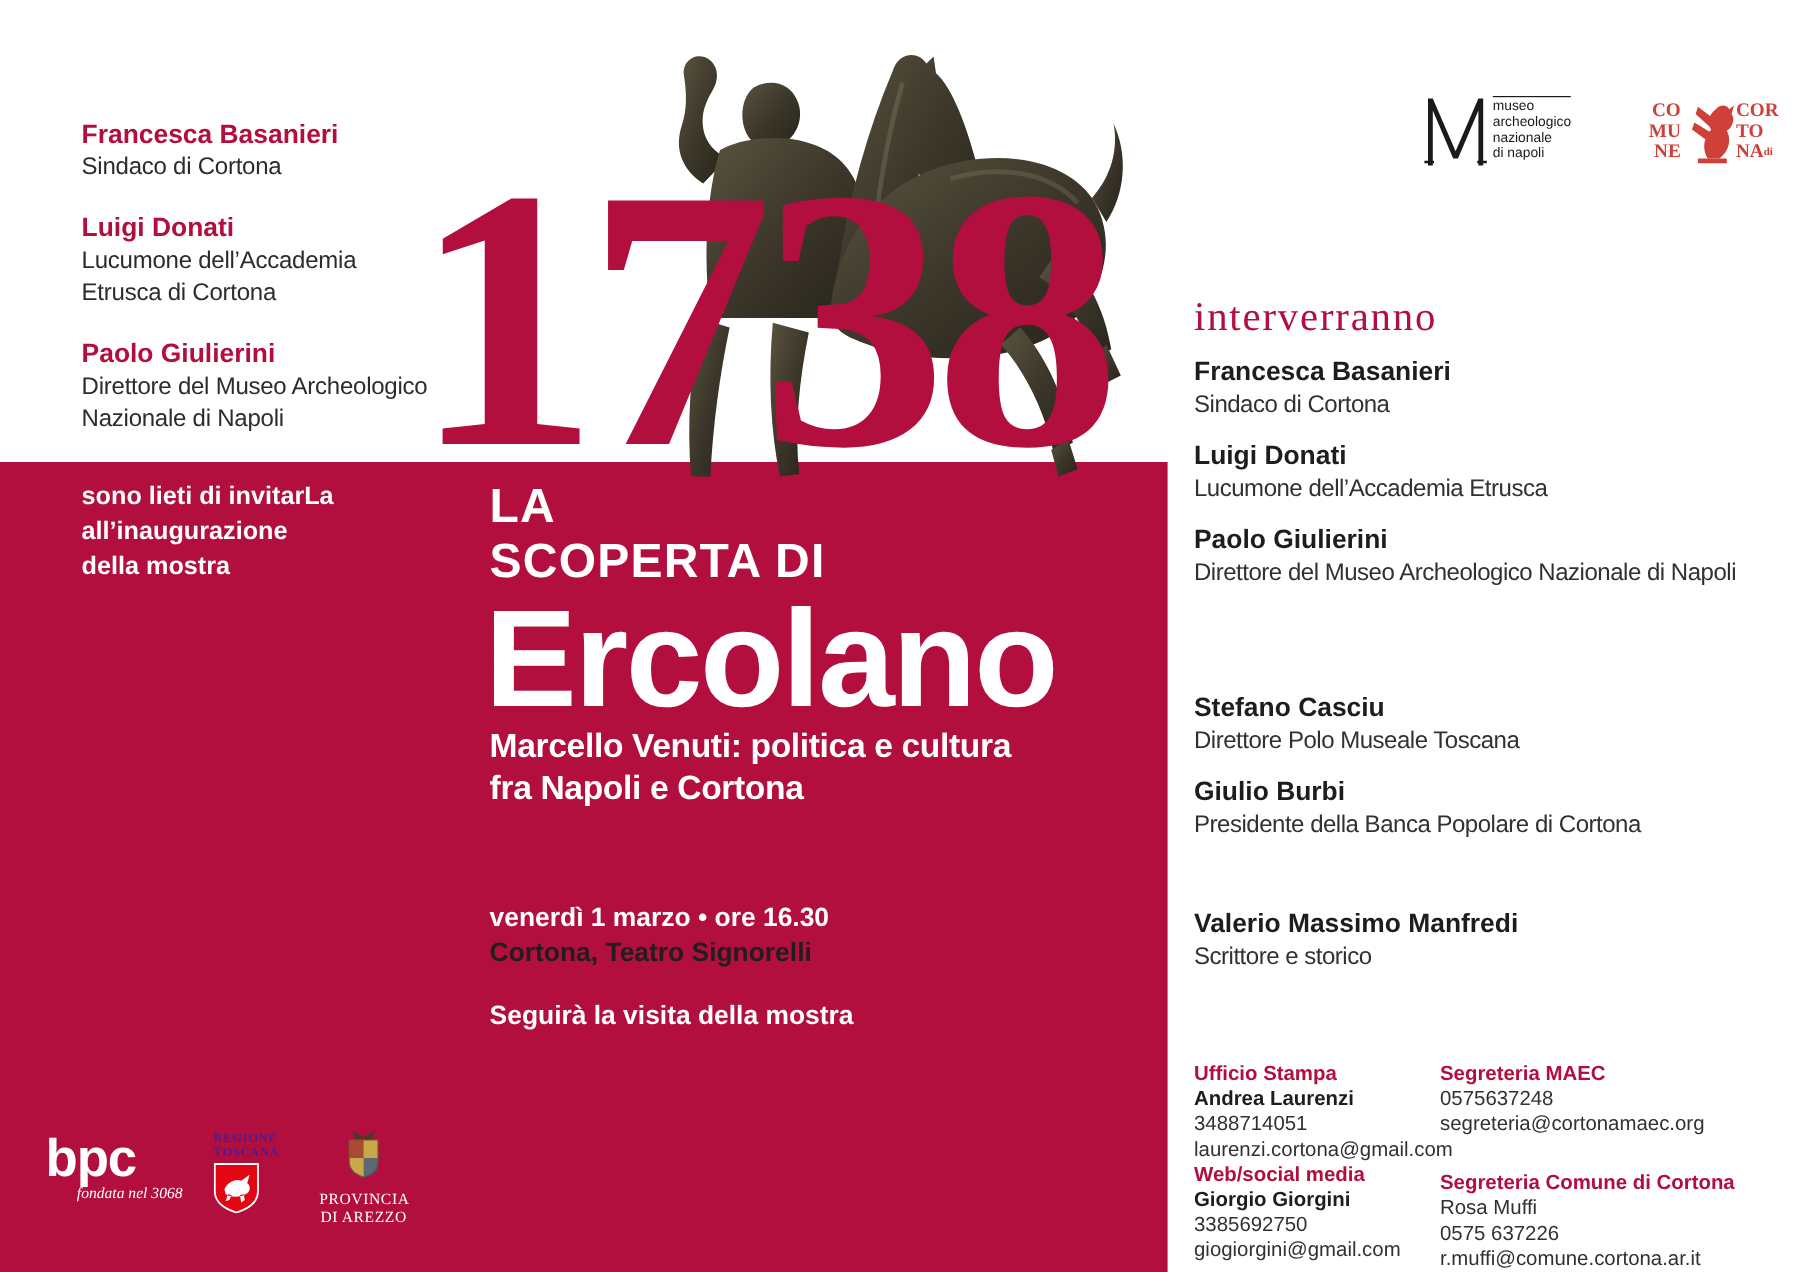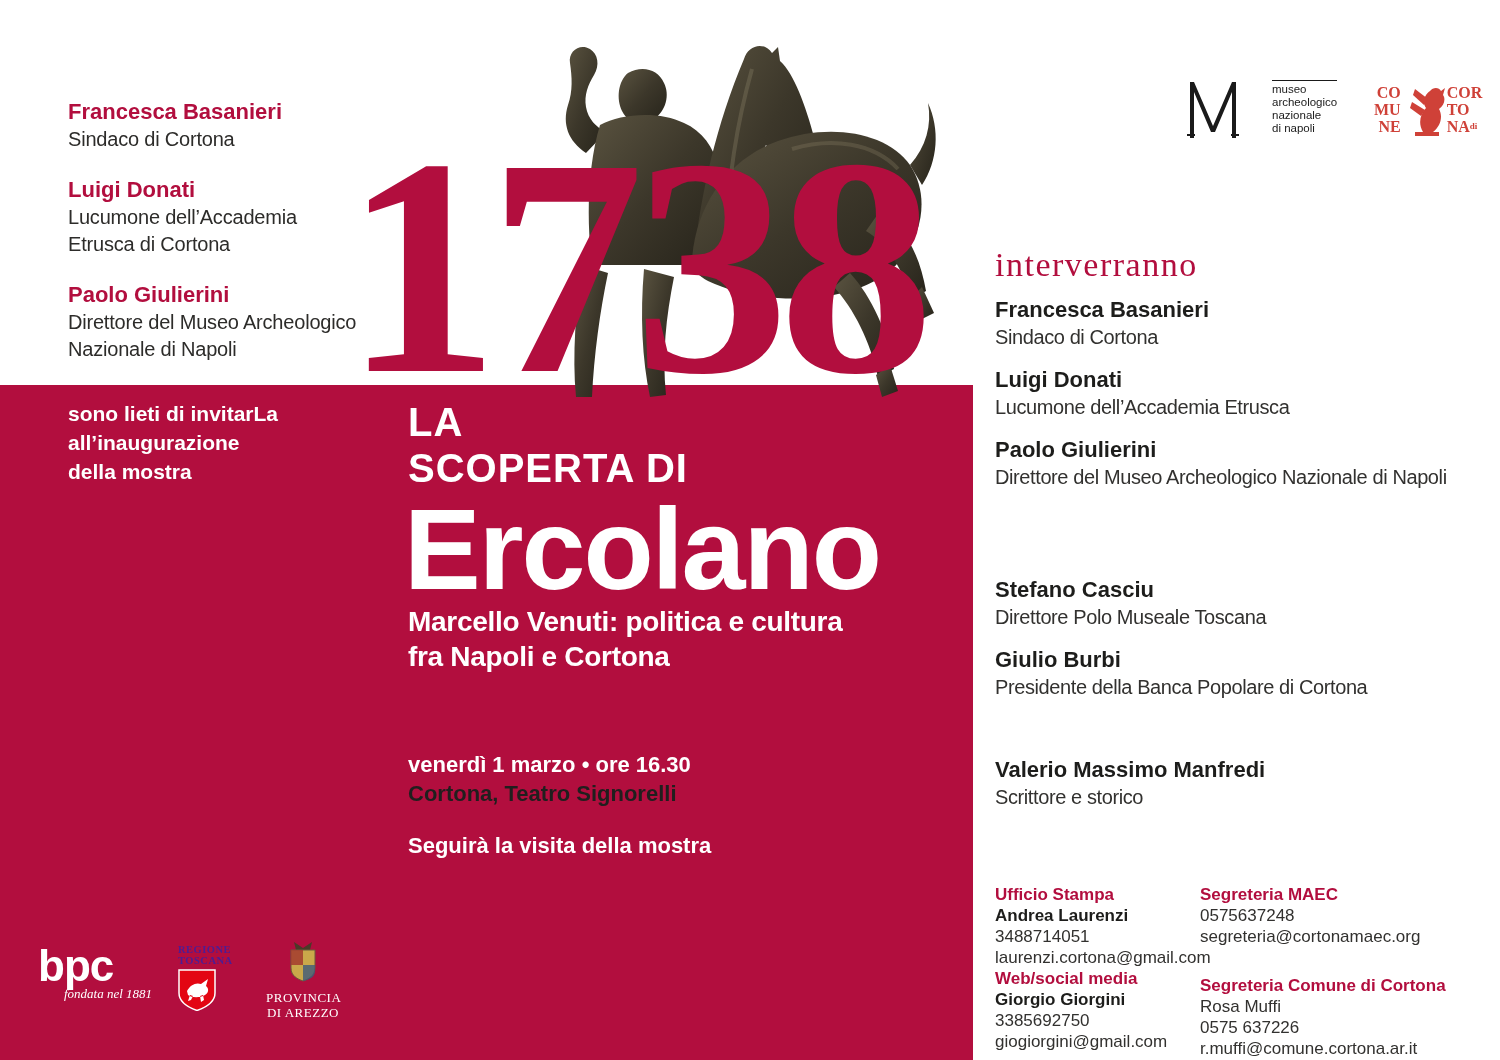--- a/index.html
+++ b/index.html
@@ -58,21 +58,21 @@
   .contact-col .hd{color:#b20e3e;font-weight:700;}
   .contact-col .nm{font-weight:700;color:#1d1d1b;}
   .gap28{height:28px;}
 
   
   .maec-logo{left:1000px;top:84px;z-index:4;color:#1d1d1b;}
   .maec-word{font-weight:700;font-size:37px;line-height:34px;letter-spacing:-1px;}
   .maec-word .e{color:#eda21c;}
   .maec-tag{font-weight:700;font-size:8.5px;line-height:10px;margin-top:2px;}
 
-  .mann-logo{left:1186px;top:76px;z-index:4;display:flex;align-items:flex-start;gap:28px;}
+  .mann-logo{left:1186px;top:76px;z-index:4;display:flex;align-items:flex-start;}
   .mann-text{border-top:1.5px solid #1a1a1a;padding-top:2px;margin-left:4px;margin-top:4px;
     font-size:11.5px;line-height:13px;color:#1a1a1a;}
 
   .comune-logo{left:1374px;top:80px;z-index:4;display:flex;align-items:center;
     font-family:"Liberation Serif",serif;color:#cf4138;font-weight:700;}
   .comune-left{font-size:16px;line-height:17px;text-align:right;}
   .comune-right{font-size:16px;line-height:17px;text-align:left;}
   .comune-di{font-size:9px;vertical-align:bottom;}
   .comune-lion{margin:0 2px;}
 
@@ -229,21 +229,21 @@
     <div>segreteria@cortonamaec.org</div>
     <div class="gap28"></div>
     <div class="hd">Segreteria Comune di Cortona</div>
     <div>Rosa Muffi</div>
     <div>0575 637226</div>
     <div>r.muffi@comune.cortona.ar.it</div>
   </div>
 
   <div class="abs bpc-logo">
     <div class="bpc-word">bpc</div>
-    <div class="bpc-tag">fondata nel 1881</div>
+    <div class="bpc-tag">fondata nel 3068</div>
   </div>
 
   <div class="abs toscana-logo">
     <div class="toscana-text pre">REGIONE
 TOSCANA</div>
     <svg width="38" height="42" viewBox="0 0 38 42" style="margin-top:3px" aria-hidden="true">
       <path d="M1,1 h36 v23 c0,10 -9.5,14.5 -18,17.5 C10.5,38.5 1,34 1,24 Z" fill="#e30613" stroke="#ffffff" stroke-width="1.5"></path>
       <path fill="#ffffff" d="M9,22 c3,-6 9,-9 14,-7 l7,-5 -2,7 c3,2 3,7 -1,9 c-5,3 -13,3 -17,0 Z M12,26 l-2,6 3,-1 2,-4 Z M22,27 l1,6 3,-2 -1,-5 Z"></path>
     </svg>
   </div>

